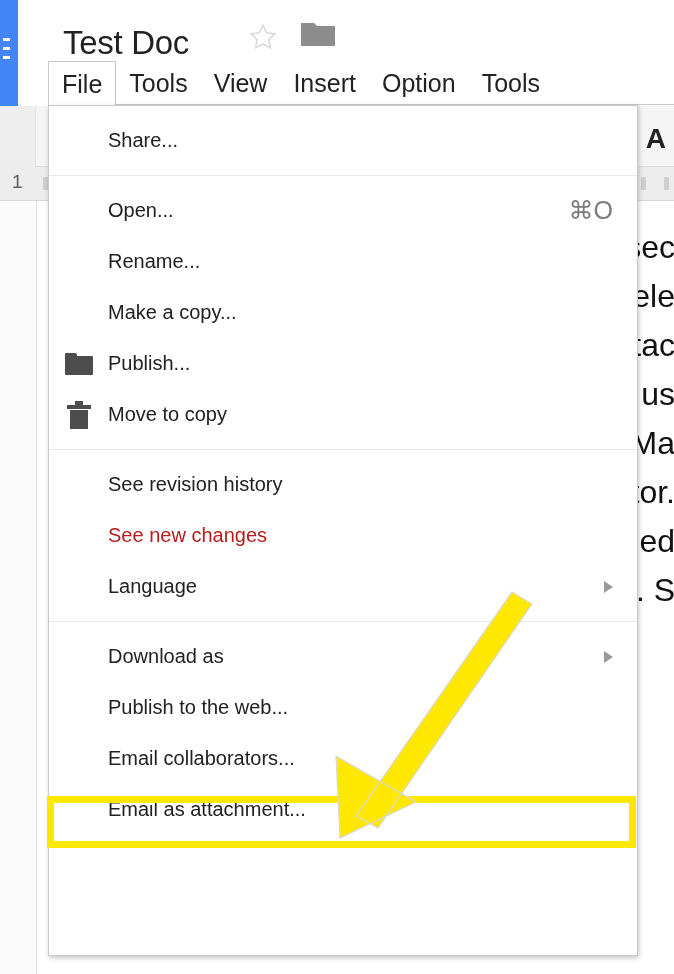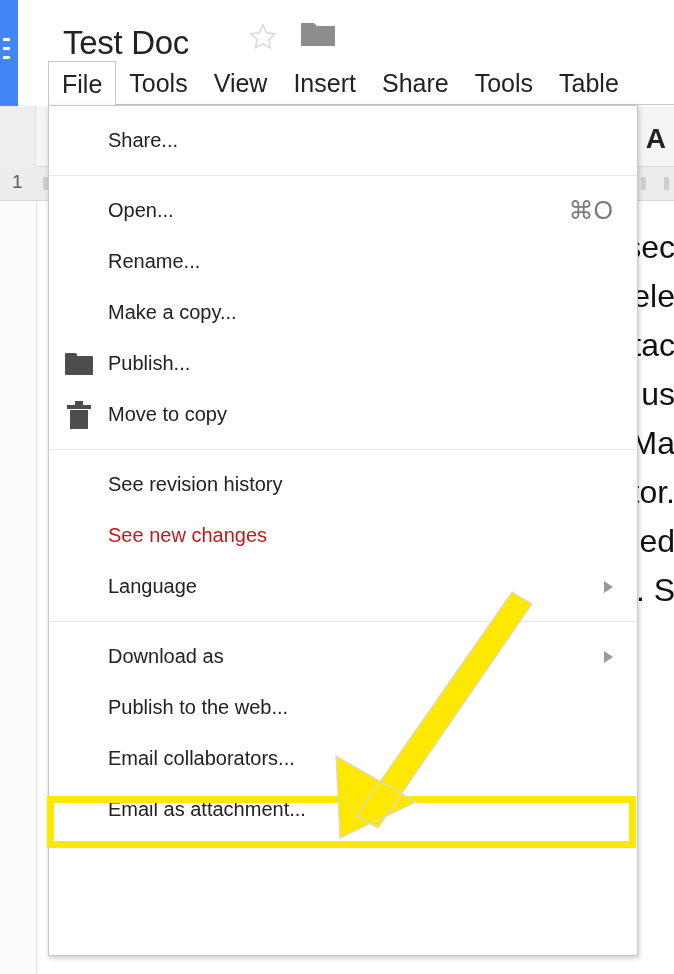--- a/index.html
+++ b/index.html
@@ -204,23 +204,22 @@
       <path d="M0 2h13l3 3h18v20H0z" fill="#8d8d8d"></path>
     </svg>
   </span>
 
   <div class="menubar">
     <div class="menubar-inner">
         <div class="menu-title active">File</div>
         <div class="menu-title">Tools</div>
         <div class="menu-title">View</div>
         <div class="menu-title">Insert</div>
-        <div class="menu-title">Share</div>
+        <div class="menu-title">Option</div>
         <div class="menu-title">Tools</div>
-        <div class="menu-title">Table</div>
       </div>
   </div>
   <div class="menubar-underline"></div>
 
   <div class="toolbar">
     <div class="tb-sep-left"></div>
     <div class="tb-panel-edge"></div>
     <div class="tb-A">A</div>
   </div>
 

